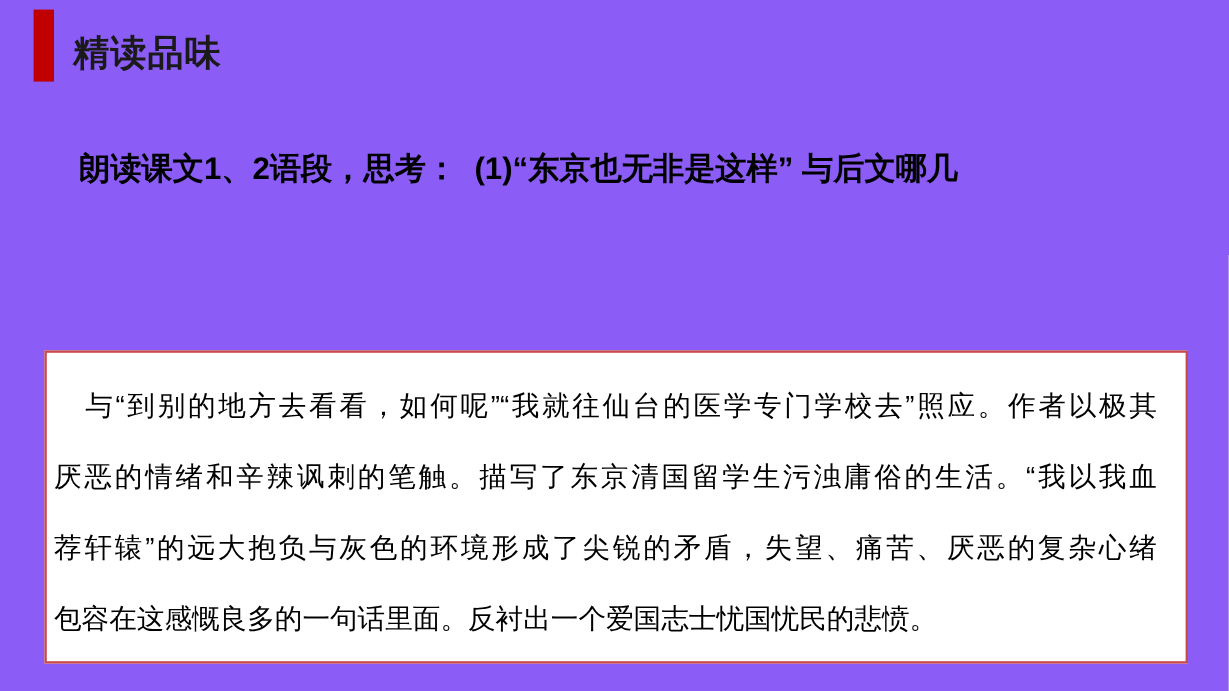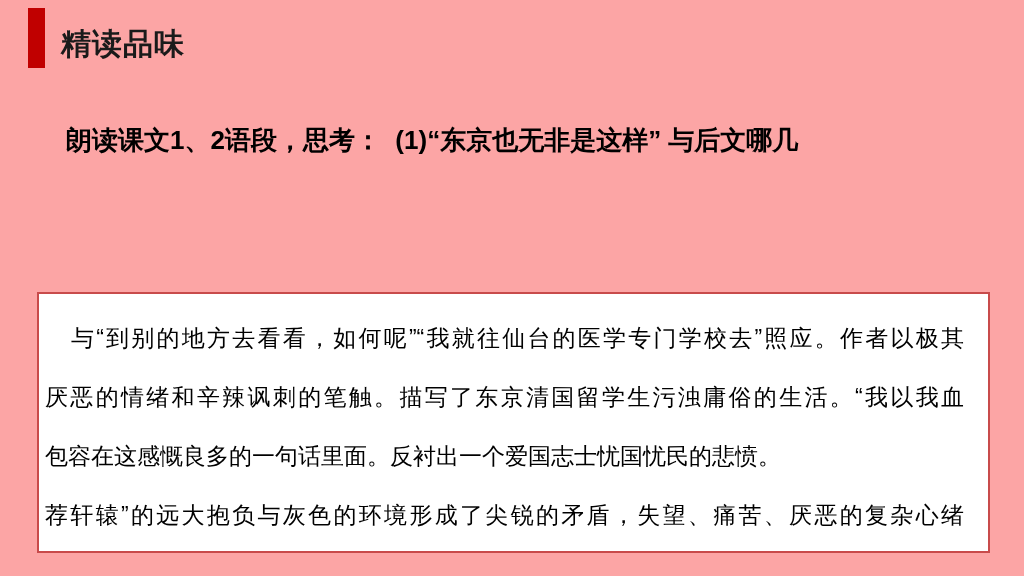--- a/index.html
+++ b/index.html
@@ -5,21 +5,21 @@
   html, body {
     margin: 0;
     padding: 0;
     background: #ffffff;
     font-family: "Liberation Sans", "DejaVu Sans", sans-serif;
   }
   .slide {
     position: relative;
     width: 1024px;
     height: 576px;
-    background: #fca5a5;
+    background: #8b5cf6;
     overflow: hidden;
   }
   
   .accent-bar {
     position: absolute;
     left: 28px;
     top: 8px;
     width: 17px;
     height: 60px;
     background: #c00000;
@@ -84,17 +84,17 @@
   <div class="accent-bar"></div>
   <div class="page-title">精读品味</div>
 
   <div class="question">
     <div class="q-line indent">朗读课文1、2语段，思考：  (1)“东京也无非是这样” 与后文哪几</div>
   </div>
 
   <div class="answer-box">
     <div class="a-line fill first">与“到别的地方去看看，如何呢”“我就往仙台的医学专门学校去”照应。作者以极其</div>
     <div class="a-line fill">厌恶的情绪和辛辣讽刺的笔触。描写了东京清国留学生污浊庸俗的生活。“我以我血</div>
+    <div class="a-line fill">荐轩辕”的远大抱负与灰色的环境形成了尖锐的矛盾，失望、痛苦、厌恶的复杂心绪</div>
     <div class="a-line">包容在这感慨良多的一句话里面。反衬出一个爱国志士忧国忧民的悲愤。</div>
-    <div class="a-line fill">荐轩辕”的远大抱负与灰色的环境形成了尖锐的矛盾，失望、痛苦、厌恶的复杂心绪</div>
   </div>
 
 </div>
 
 </body></html>

